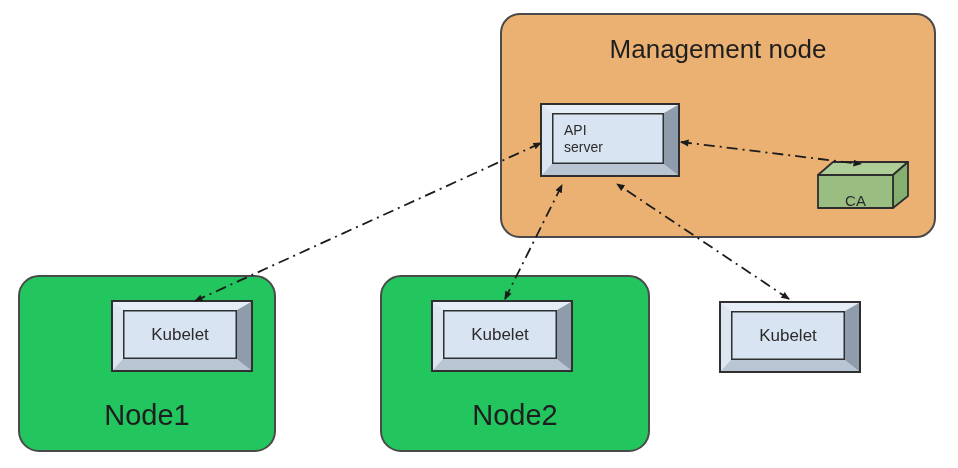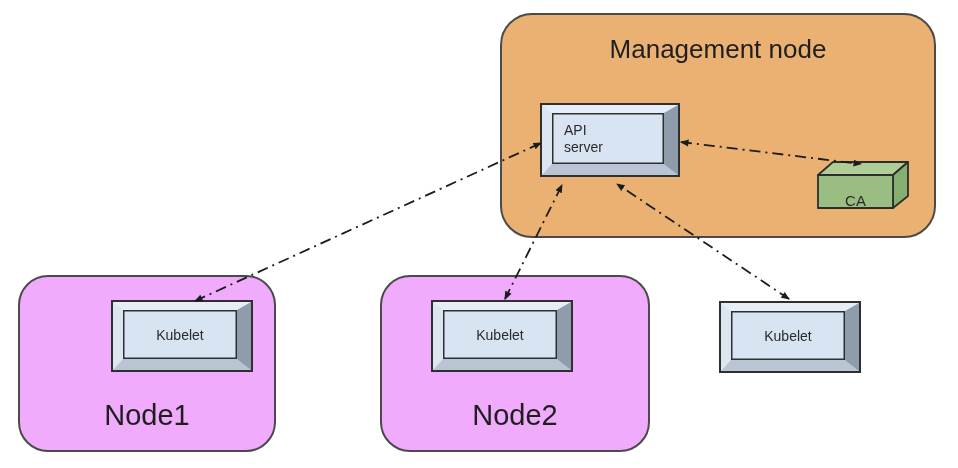--- a/index.html
+++ b/index.html
@@ -11,27 +11,27 @@
     overflow:hidden;
   }
   
   .group{
     position:absolute;
     box-sizing:border-box;
     border:2px solid #4a4a4a;
   }
   .mgmt{
     left:500px;top:13px;width:436px;height:225px;
-    border-radius:32px;
+    border-radius:20px;
     background:#EAB173;
   }
   .worker{
     top:275px;height:177px;
-    border-radius:30px;
-    background:#f0abfc;
+    border-radius:21px;
+    background:#22c55e;
   }
   #node1{left:18px;width:258px;}
   #node2{left:340px;width:270px;margin-left:40px;}
   #node3{left:668px;width:269px;}
 
   .mgmt-title{
     position:absolute;left:0;top:19px;width:100%;
     text-align:center;
     font-size:26px;line-height:31px;
     color:#1e1e1e;
@@ -51,21 +51,21 @@
     box-sizing:border-box;
     border-style:solid;
     border-width:8px 14px 11px 10px;           
     border-color:#E7EDF6 #8E9CAB #B9C5D3 #DCE6F1;
     background:#D8E4F2;
     outline:2px solid #2f2f2f;
     box-shadow:inset 0 0 0 1.5px #2f2f2f;
     display:flex;align-items:center;justify-content:center;
     color:#2b2b2b;
   }
-  .kubelet{width:138px;height:68px;font-size:14px;}
+  .kubelet{width:138px;height:68px;font-size:17px;}
   #kubelet1{left:113px;top:302px;}
   #kubelet2{left:433px;top:302px;}
   #kubelet3{left:721px;top:303px;}
 
   .api{
     left:542px;top:105px;width:136px;height:70px;
     font-size:14px;line-height:17px;
     justify-content:flex-start;
   }
   .api .label{display:inline-block;width:50px;margin-left:12px;}

